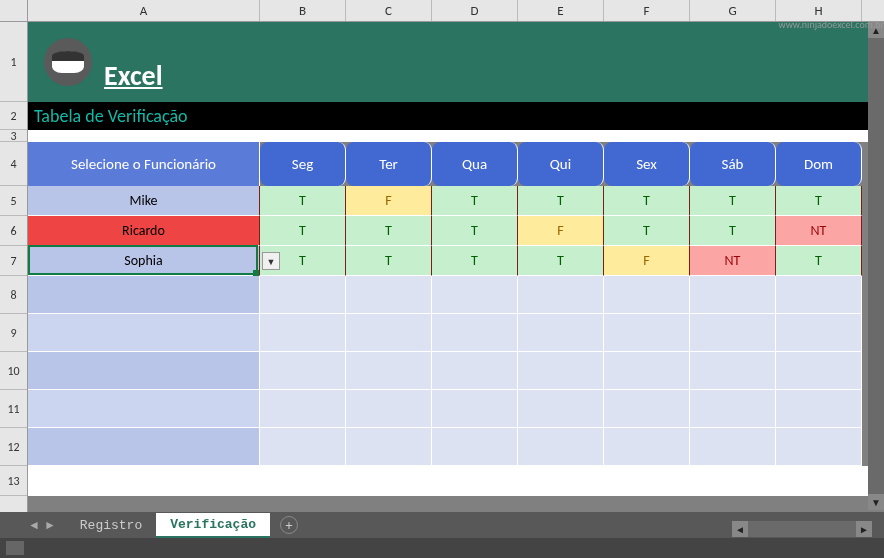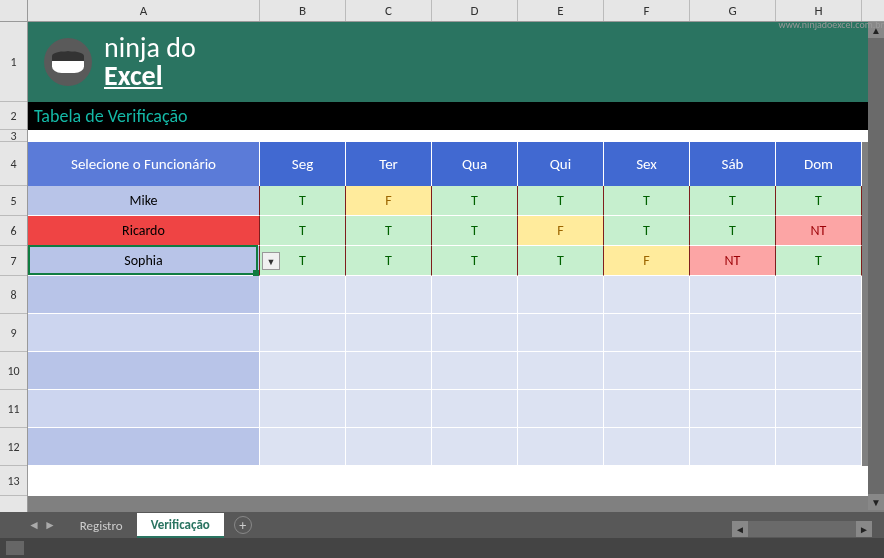--- a/index.html
+++ b/index.html
@@ -25,41 +25,41 @@
 .logo-icon { width: 48px; height: 48px; background: #5a5a5a; border-radius: 50%; display: flex; align-items: center; justify-content: center; margin-right: 12px; }
 .logo-head { width: 32px; height: 22px; background: #fff; border-radius: 50% 50% 30% 30%; position: relative; }
 .logo-head::before { content:''; position: absolute; width: 32px; height: 10px; background: #333; top: 0; left: 0; border-radius: 50% 50% 0 0; }
 .logo-text { color: #fff; font-size: 28px; font-weight: 300; line-height: 1; }
 .logo-text b { font-weight: 700; text-decoration: underline; }
 .title-row { height: 28px; background: #000; color: #14b8a6; font-size: 18px; padding-left: 6px; display: flex; align-items: center; }
 .spacer-row { height: 12px; background: #fff; }
 .header-row { height: 44px; display: flex; }
 .hc { display: flex; align-items: center; justify-content: center; color: #fff; font-weight: normal; font-size: 15px; background: #4169d1; border-right: 1px solid #fff; }
 .hc-A { width: 232px; background: #5b7bd8; }
-.hc-rest { width: 86px; }
+.hc-rest { width: 86px; border-radius: 8px; }
 .data-row { height: 30px; display: flex; position: relative; }
 .dc { display: flex; align-items: center; justify-content: center; font-size: 14px; border-right: 1px solid #7f1d1d; border-bottom: 1px solid #fff; }
 .dc-A { width: 232px; background: #b8c4e8; color: #000; }
 .dc-rest { width: 86px; }
 .dc-r2 .dc-A { background: #ccd5ef; }
 .empty-row { height: 38px; display: flex; }
 .ec-A { width: 232px; background: #b8c4e8; border-right: 1px solid #fff; border-bottom: 1px solid #fff; }
 .ec-A.alt { background: #ccd5ef; }
 .ec-rest { width: 86px; background: #dce2f2; border-right: 1px solid #fff; border-bottom: 1px solid #fff; }
 .st-T { background: #c6efce; color: #006100; }
 .st-F { background: #ffeb9c; color: #9c6500; }
 .st-NT { background: #fca5a5; color: #9c0006; }
 .selected-cell { position: absolute; border: 2px solid #107c41; width: 230px; height: 30px; top: -1px; left: 0; pointer-events: none; z-index: 5; }
 .selected-cell::after { content:''; position:absolute; right:-3px; bottom:-3px; width:6px; height:6px; background:#107c41; }
 .dropdown-btn { position: absolute; left: 234px; top: 6px; width: 18px; height: 18px; background: #f0f0f0; border: 1px solid #999; display: flex; align-items: center; justify-content: center; font-size: 9px; color: #333; z-index: 6; cursor: pointer; }
 .row13 { height: 30px; background: #fff; }
 .sheet-tabs { position: absolute; bottom: 20px; left: 0; right: 0; height: 26px; background: #585858; display: flex; align-items: center; padding-left: 28px; }
 .tab-nav { display: flex; gap: 4px; margin-right: 10px; }
 .tab-nav span { color: #aaa; font-size: 12px; cursor: pointer; }
-.tab { padding: 4px 14px; font-size: 13px; cursor: pointer; color: #ccc; }
+.tab { padding: 4px 14px; font-size: 13px; cursor: pointer; color: #ccc; font-family: Liberation Mono, monospace; }
 .tab.active { background: #fff; color: #2a7461; font-weight: bold; border-bottom: 2px solid #2a7461; }
 .tab-add { color: #ccc; margin-left: 10px; font-size: 14px; cursor: pointer; border: 1px solid #888; border-radius: 50%; width: 18px; height: 18px; display: flex; align-items: center; justify-content: center; }
 .scroll-h { position: absolute; bottom: 20px; right: 12px; width: 140px; height: 18px; display: flex; align-items: center; }
 .scroll-h .arr { width: 16px; height: 16px; background: #888; display: flex; align-items: center; justify-content: center; color: #222; font-size: 10px; }
 .scroll-h .track { flex: 1; height: 16px; background: #6a6a6a; }
 .status-bar { position: absolute; bottom: 0; left: 0; right: 0; height: 20px; background: #444; display: flex; align-items: center; }
 .status-btn { width: 18px; height: 14px; background: #666; margin-left: 6px; }
 .scroll-v { position: absolute; right: 0; top: 22px; width: 16px; height: 488px; background: #6a6a6a; display: flex; flex-direction: column; }
 .scroll-v .arr { height: 16px; background: #888; display: flex; align-items: center; justify-content: center; color: #222; font-size: 10px; }
 .scroll-v .track { flex: 1; }
@@ -97,21 +97,21 @@
     <div class="rh rh12">12</div>
     <div class="rh rh13">13</div>
   </div>
 
   <div class="content">
     <div class="logo-row">
       <div class="logo-icon">
           <div class="logo-head"></div>
         </div>
       <div class="logo-text">
-        <span>ninja do</span><br><b>Excel</b>
+        <br><b>Excel</b>
       </div>
     </div>
     <div class="title-row">Tabela de Verificação</div>
     <div class="spacer-row"></div>
 
     <div class="header-row">
       <div class="hc hc-A">Selecione o Funcionário</div>
       <div class="hc hc-rest">Seg</div>
       <div class="hc hc-rest">Ter</div>
       <div class="hc hc-rest">Qua</div>

